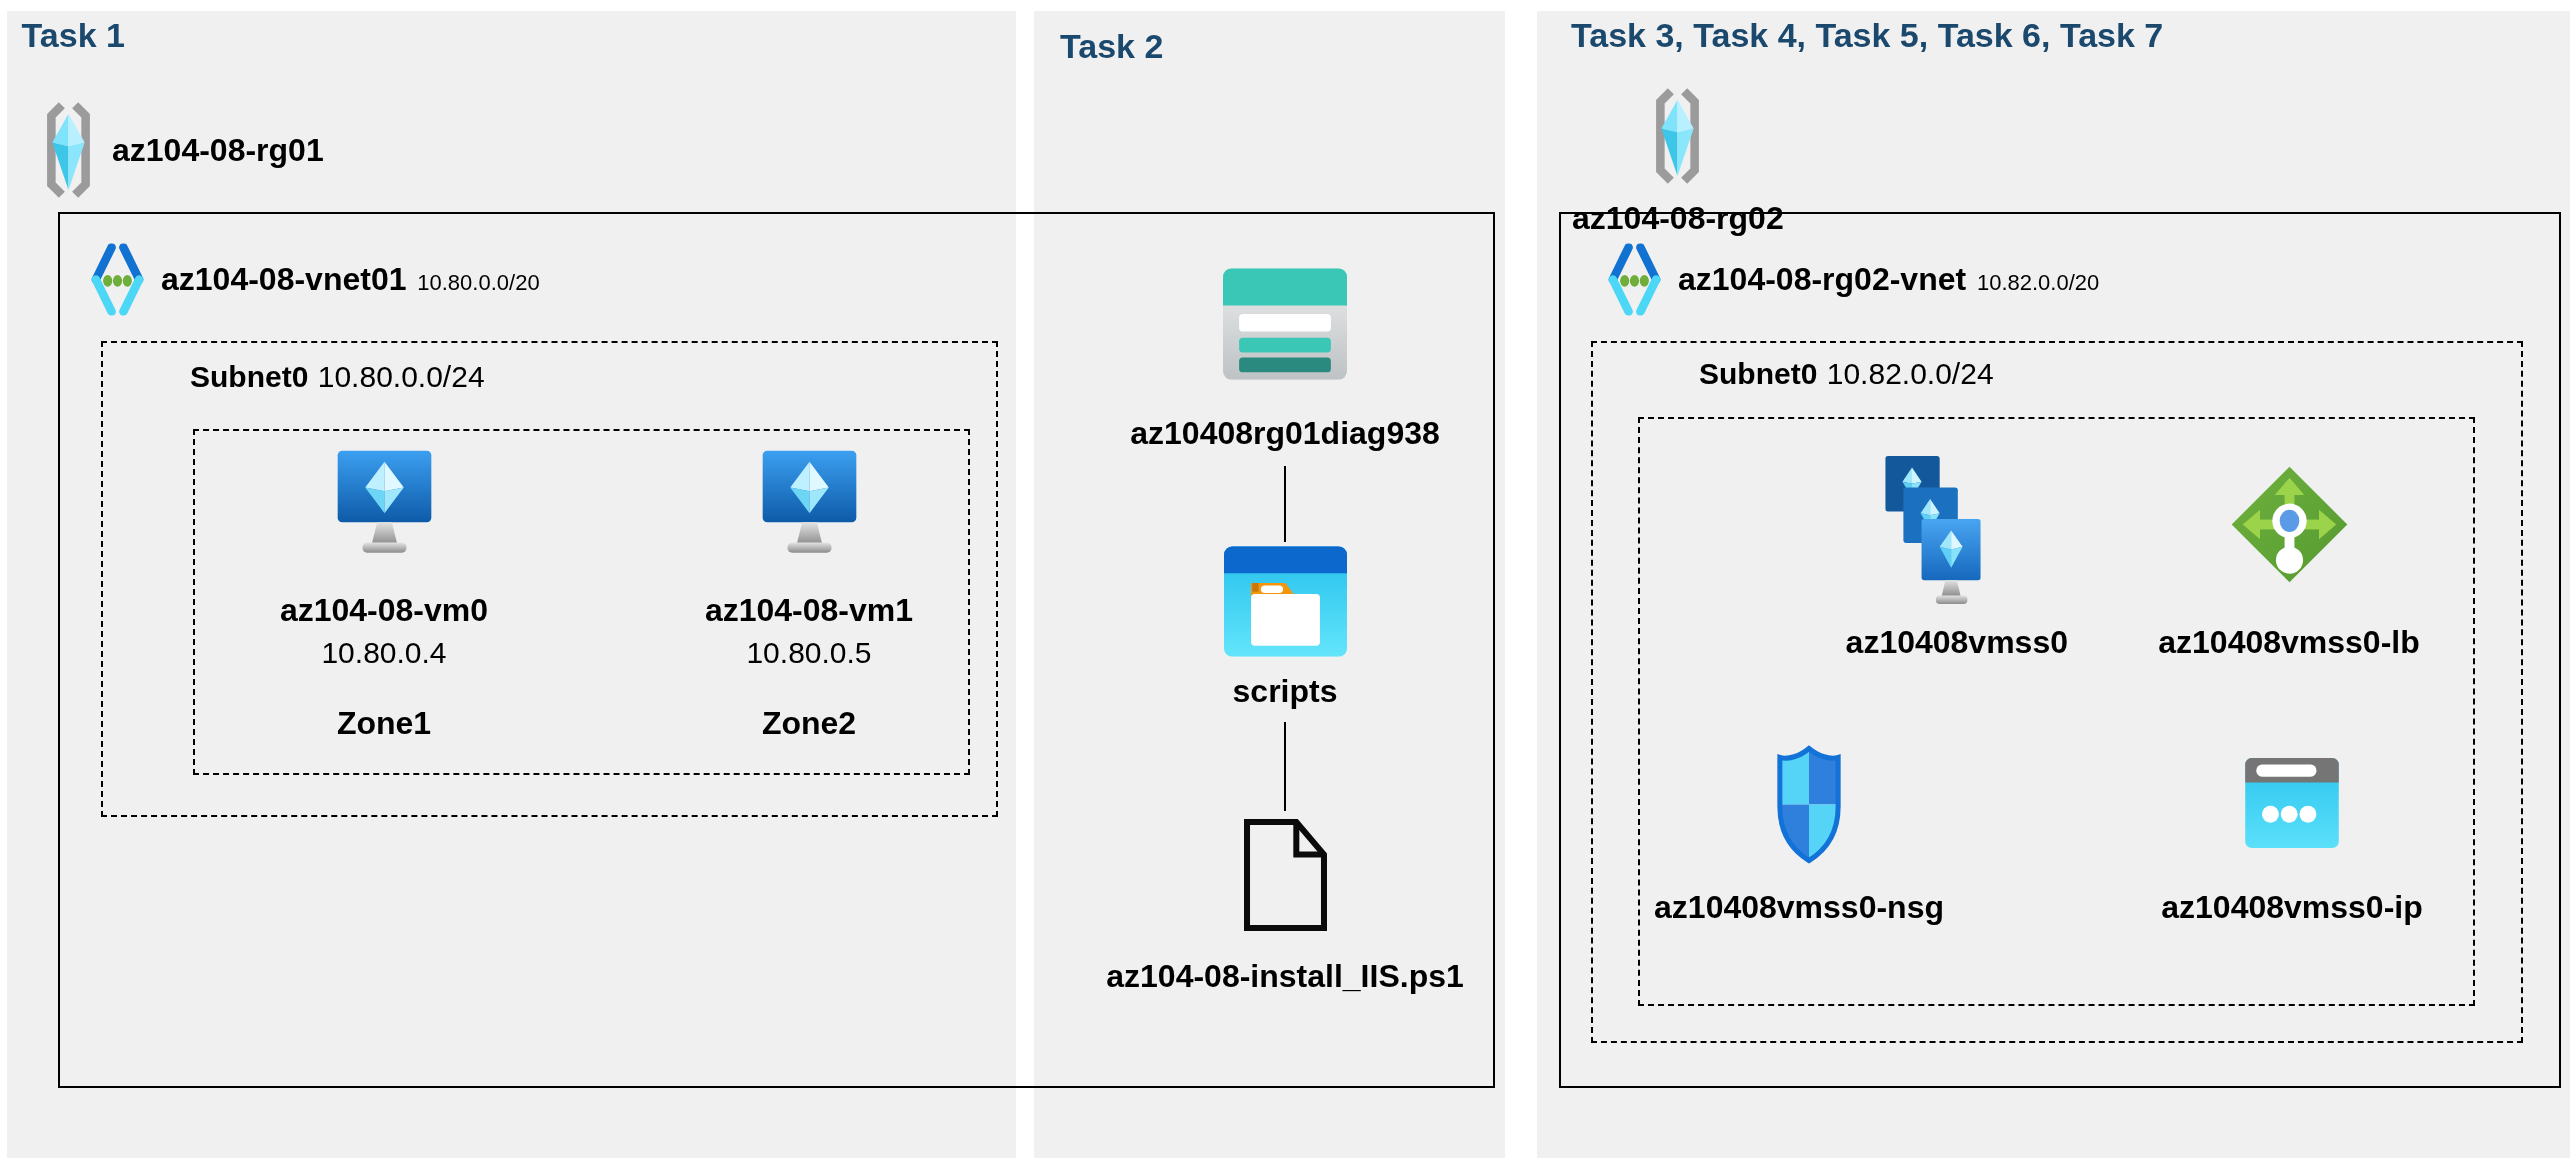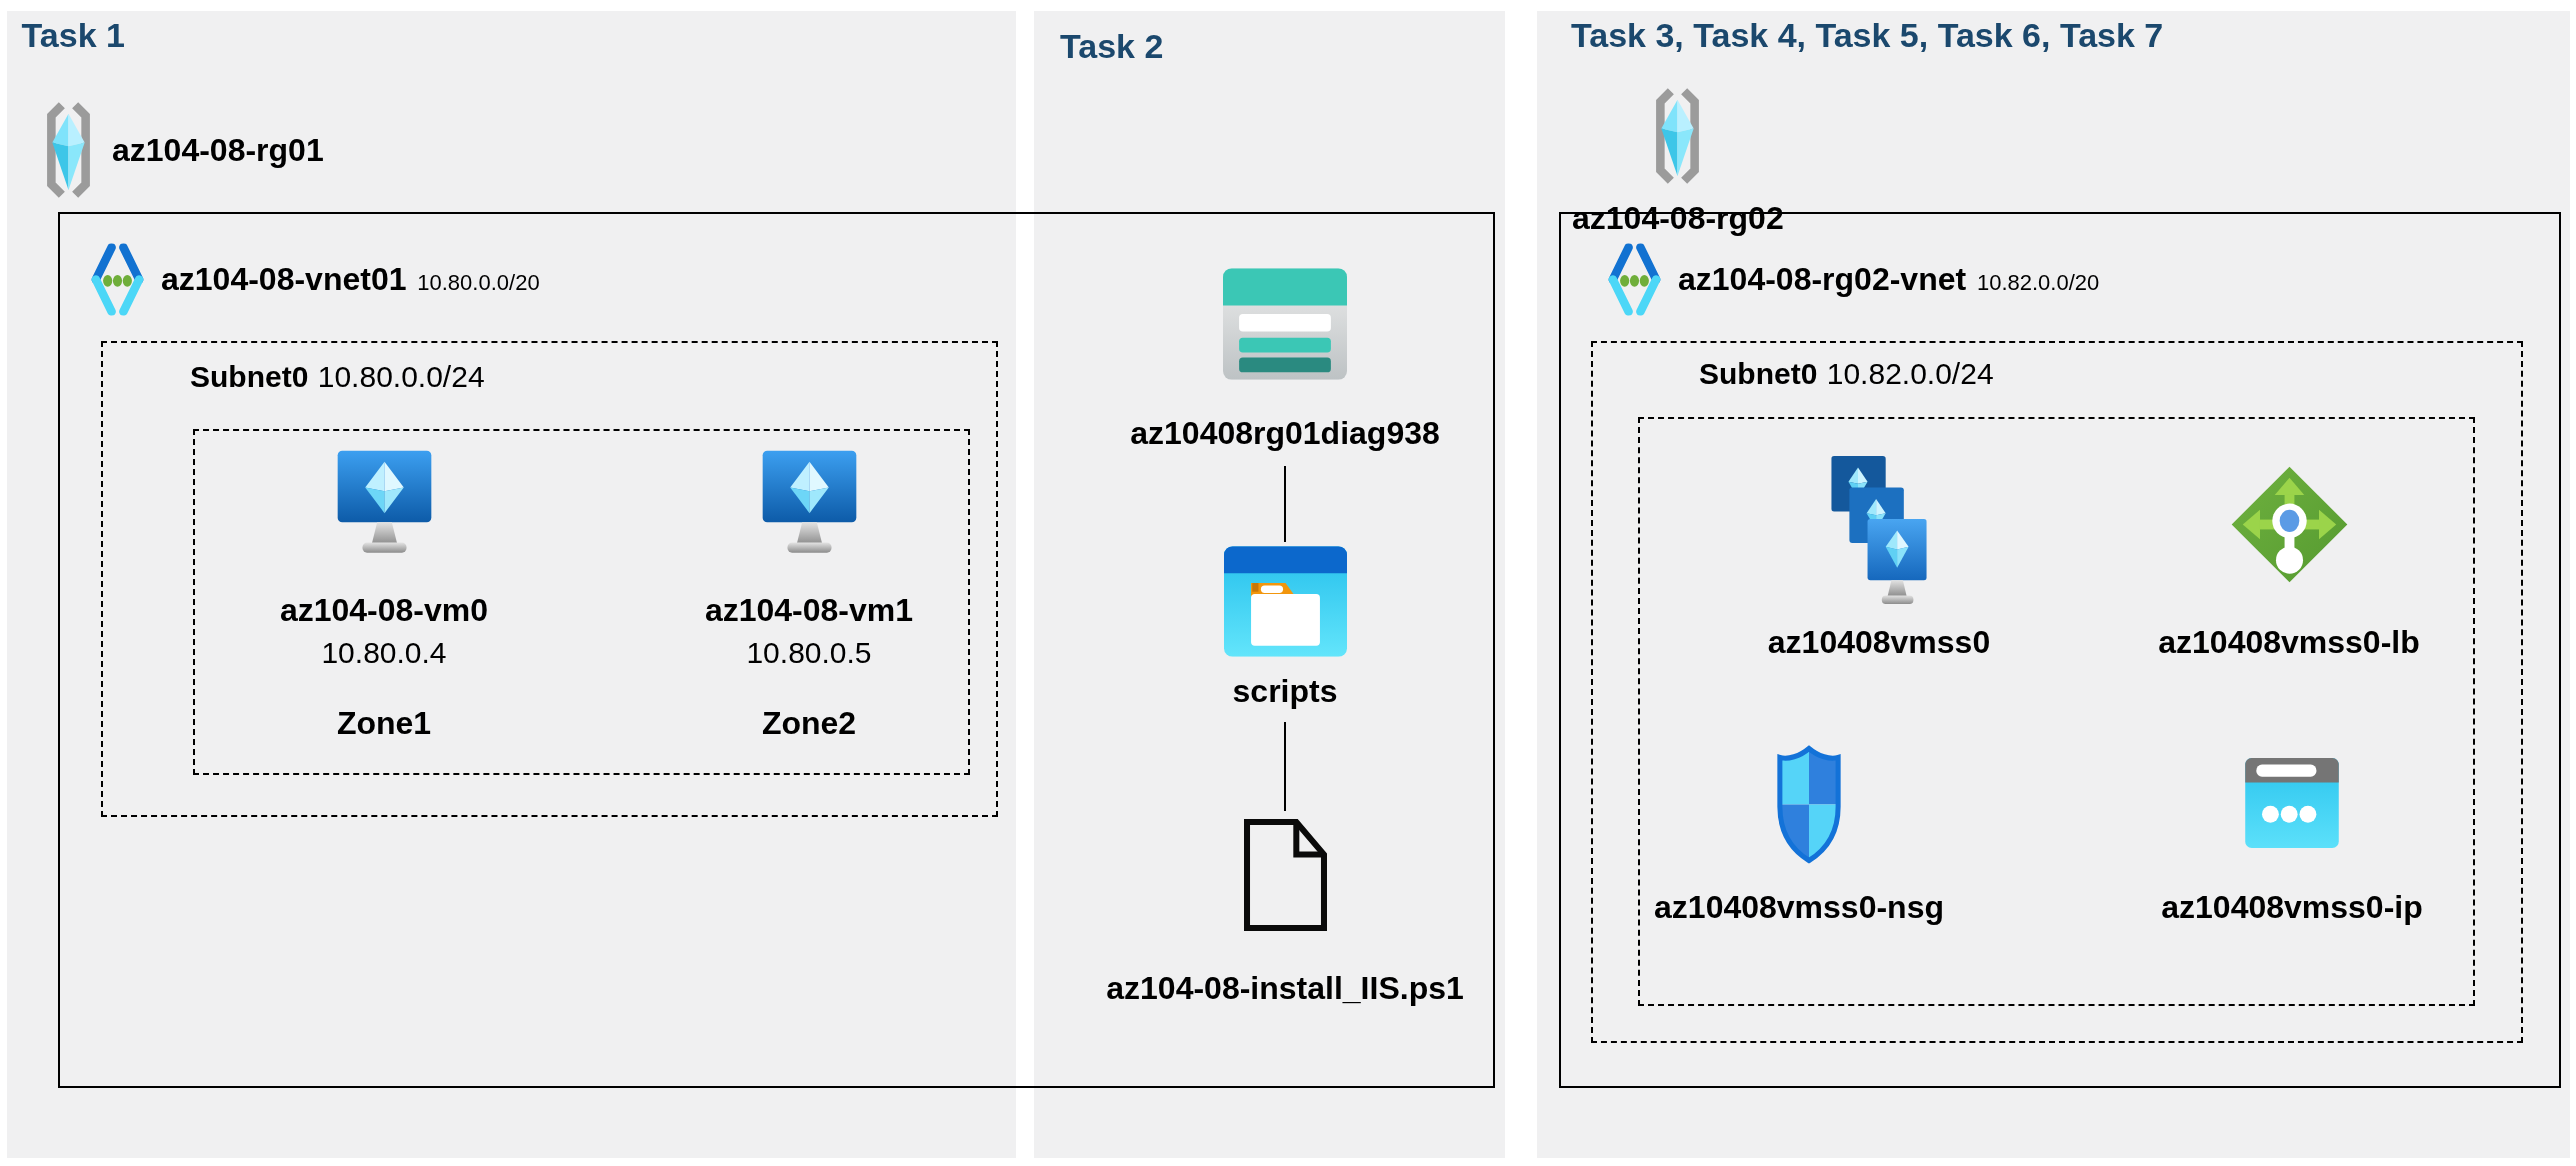--- a/index.html
+++ b/index.html
@@ -54,23 +54,23 @@
   .vm-name {margin-top:31px;}
   .vm-ip   {margin-top:6.7px;}
   .vm-zone {margin-top:35px; font-size:32px; font-weight:700;}
 
   #storage-col {left:1150px; top:268px; width:270px;}
   .connector {width:2px; background:#000;}
   #conn1 {height:76px; margin-top:13.5px;}
   #conn2 {height:89px; margin-top:12px;}
   #storage-label {margin-top:35px;}
   #scripts-label {margin-top:16px;}
-  #file-label    {margin-top:36px;}
-
-  #vmss-node {left:1744px; top:445px;  width:270px;}
+  #file-label    {margin-top:24px;}
+
+  #vmss-node {left:1798px; top:445px;  width:270px;align-items:flex-end;}
   #lb-node   {left:2154px; top:445px;  width:270px;}
   #nsg-node  {left:1674px; top:740px; width:270px;align-items:flex-end;}
   #ip-node   {left:2157px; top:740px; width:270px;}
   #vmss-node .icon-slot, #lb-node .icon-slot {height:159px;}
   #nsg-node .icon-slot,  #ip-node .icon-slot {height:125px;}
   #vmss-node .node-label, #lb-node .node-label {margin-top:20px;}
   #nsg-node .node-label,  #ip-node .node-label {margin-top:24px;}
 
   svg {display:block;}
   .defs-holder {position:absolute; width:0; height:0; overflow:hidden;}

